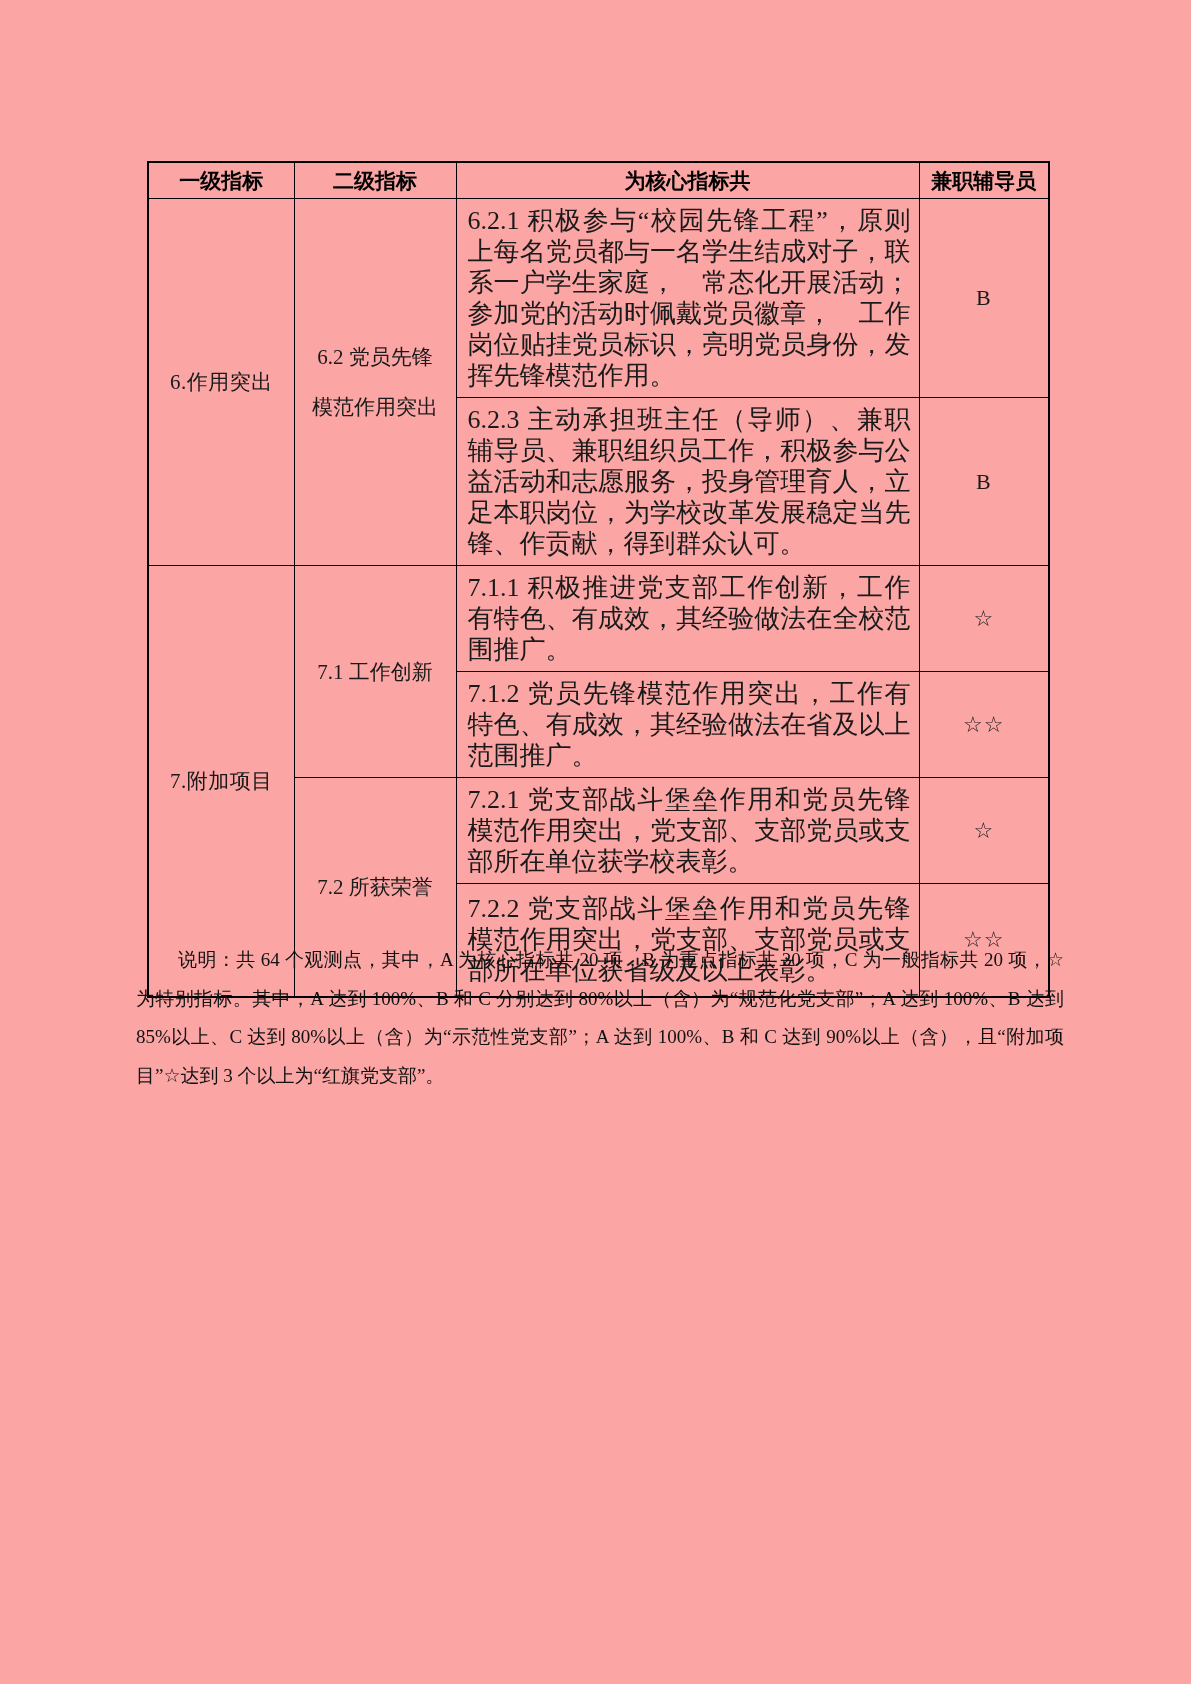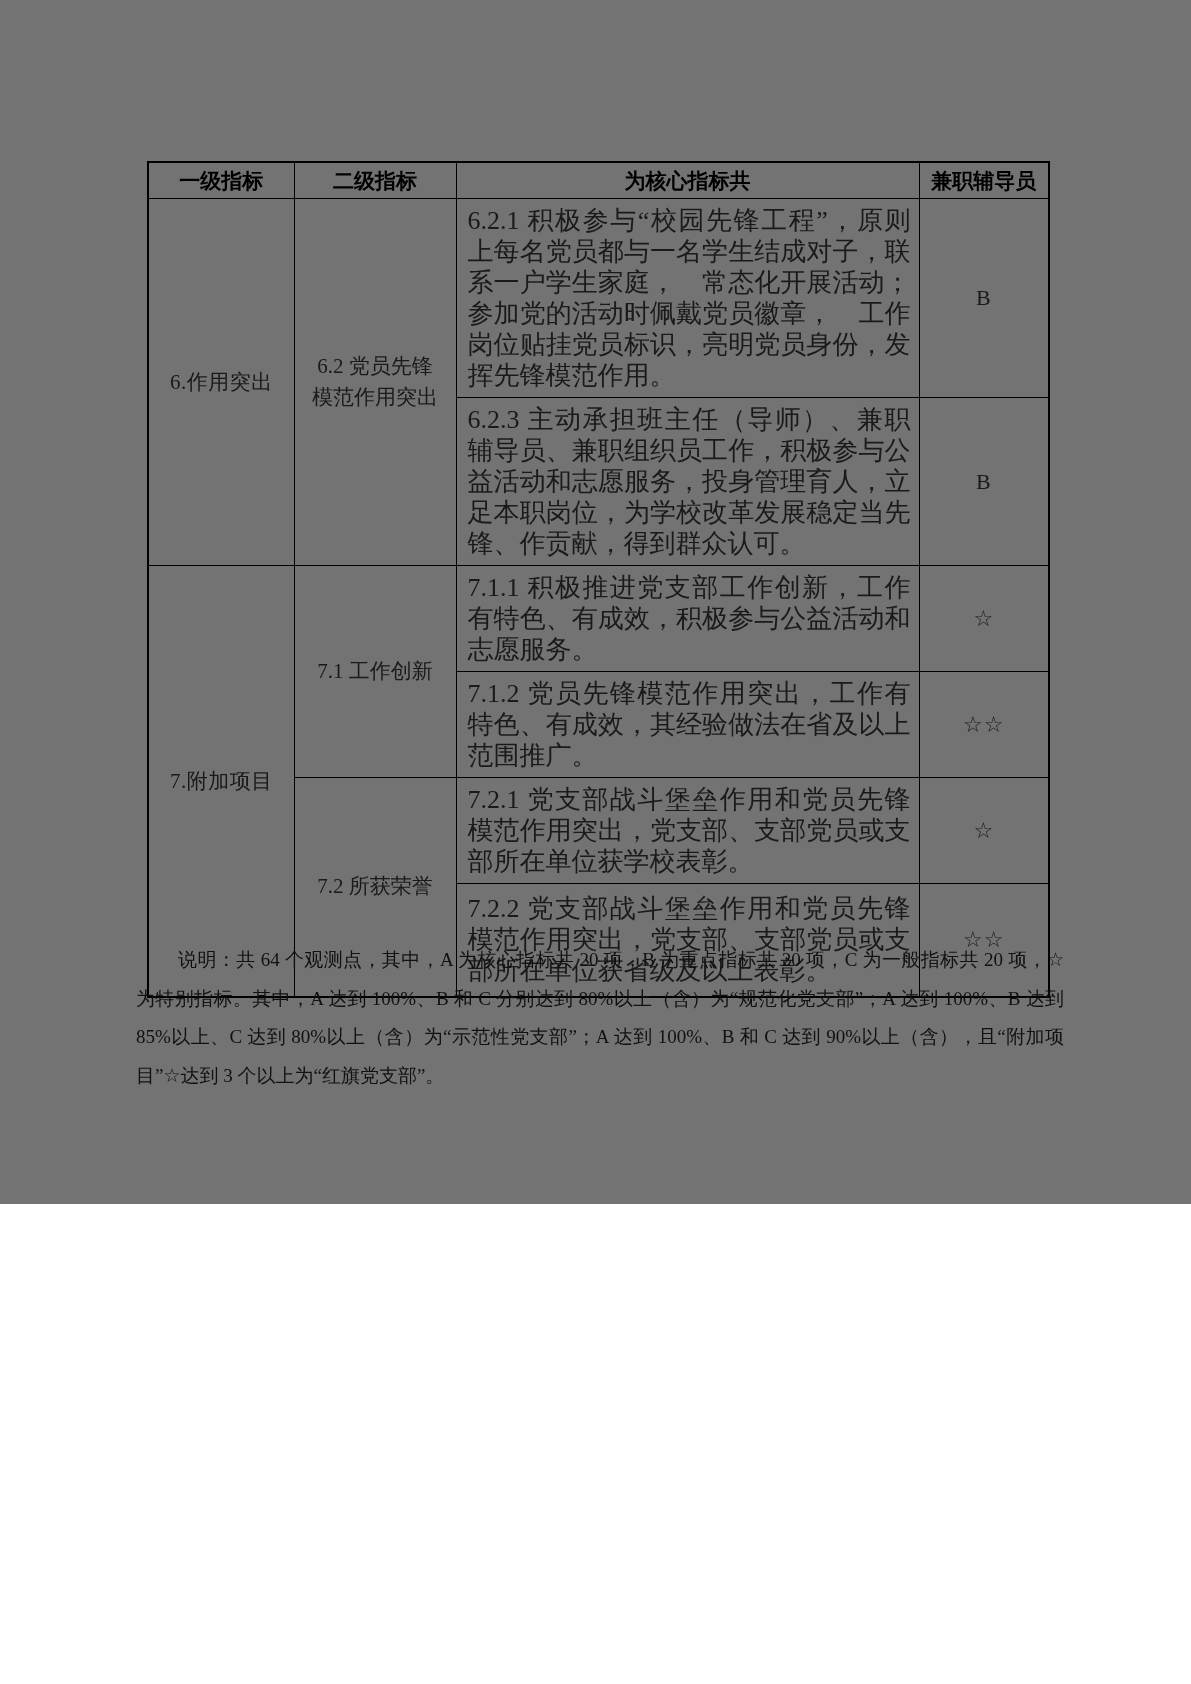--- a/index.html
+++ b/index.html
@@ -1,19 +1,19 @@
 <!DOCTYPE html>
 <html><head>
 <meta charset="utf-8">
 <style>
   html,body{margin:0;padding:0;background:#ffffff;}
   .page{
     position:relative;
-    width:1191px;height:1204px;
-    background:#737373;
+    width:1191px;height:1684px;
+    background:#fca5a5;
     overflow:hidden;
     font-family:"Liberation Serif","DejaVu Serif",serif;
     color:#1a1a1a;
     text-decoration:underline;
   }
   table.indicator-table{
     position:absolute;
     left:147px;top:161px;
     width:901px;
     border-collapse:collapse;
@@ -44,21 +44,21 @@
   
   td.c1{
     text-align:center;
     font-size:21px;
     padding:5px 4px;
     letter-spacing:.5px;
   }
   td.c2{
     text-align:center;
     font-size:21px;
-    line-height:31px;
+    line-height:50px;
     padding:0 15px;
   }
   td.c3{
     text-align:justify;
     text-justify:inter-ideograph;
     font-size:26px;
     line-height:31px;
     padding:6px 8px 6px 11px;
   }
   td.c4{
@@ -107,21 +107,21 @@
         <td class="c3">6.2.1 积极参与“校园先锋工程”，原则上每名党员都与一名学生结成对子，联系一户学生家庭，　常态化开展活动；参加党的活动时佩戴党员徽章，　工作岗位贴挂党员标识，亮明党员身份，发挥先锋模范作用。</td>
         <td class="c4">B</td>
       </tr>
       <tr class="rh-623">
         <td class="c3">6.2.3 主动承担班主任（导师）、兼职辅导员、兼职组织员工作，积极参与公益活动和志愿服务，投身管理育人，立足本职岗位，为学校改革发展稳定当先锋、作贡献，得到群众认可。</td>
         <td class="c4">B</td>
       </tr>
       <tr class="rh-711">
         <td class="c1" rowspan="4">7.附加项目</td>
         <td class="c2" rowspan="2">7.1 工作创新</td>
-        <td class="c3">7.1.1 积极推进党支部工作创新，工作有特色、有成效，积极参与公益活动和志愿服务。</td>
+        <td class="c3">7.1.1 积极推进党支部工作创新，工作有特色、有成效，其经验做法在全校范围推广。</td>
         <td class="c4">☆</td>
       </tr>
       <tr class="rh-712">
         <td class="c3">7.1.2 党员先锋模范作用突出，工作有特色、有成效，其经验做法在省及以上范围推广。</td>
         <td class="c4">☆☆</td>
       </tr>
       <tr class="rh-721">
         <td class="c2" rowspan="2">7.2 所获荣誉</td>
         <td class="c3">7.2.1 党支部战斗堡垒作用和党员先锋模范作用突出，党支部、支部党员或支部所在单位获学校表彰。</td>
         <td class="c4">☆</td>

